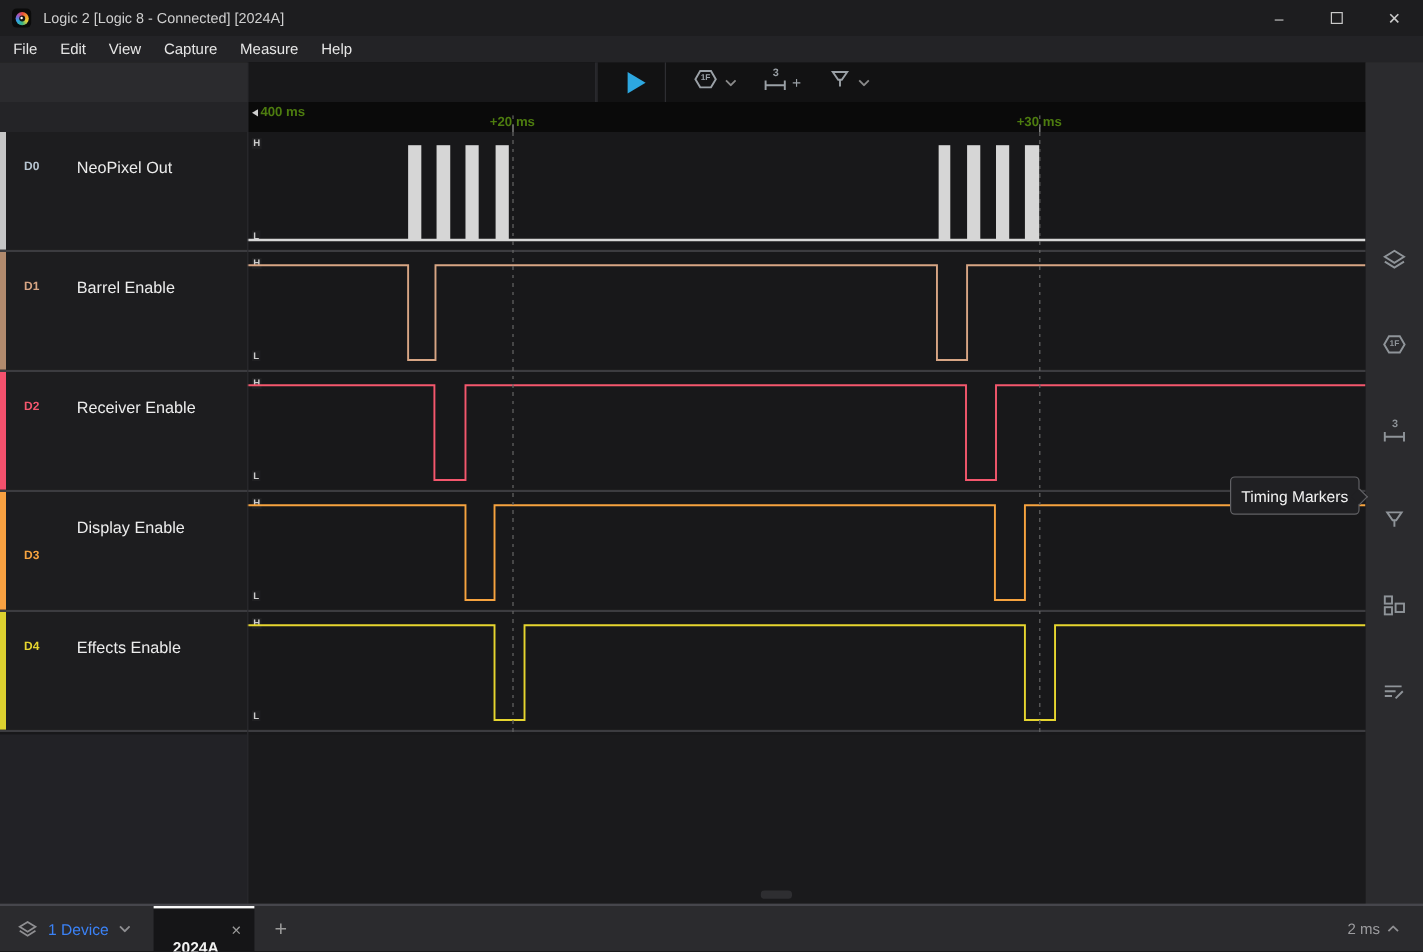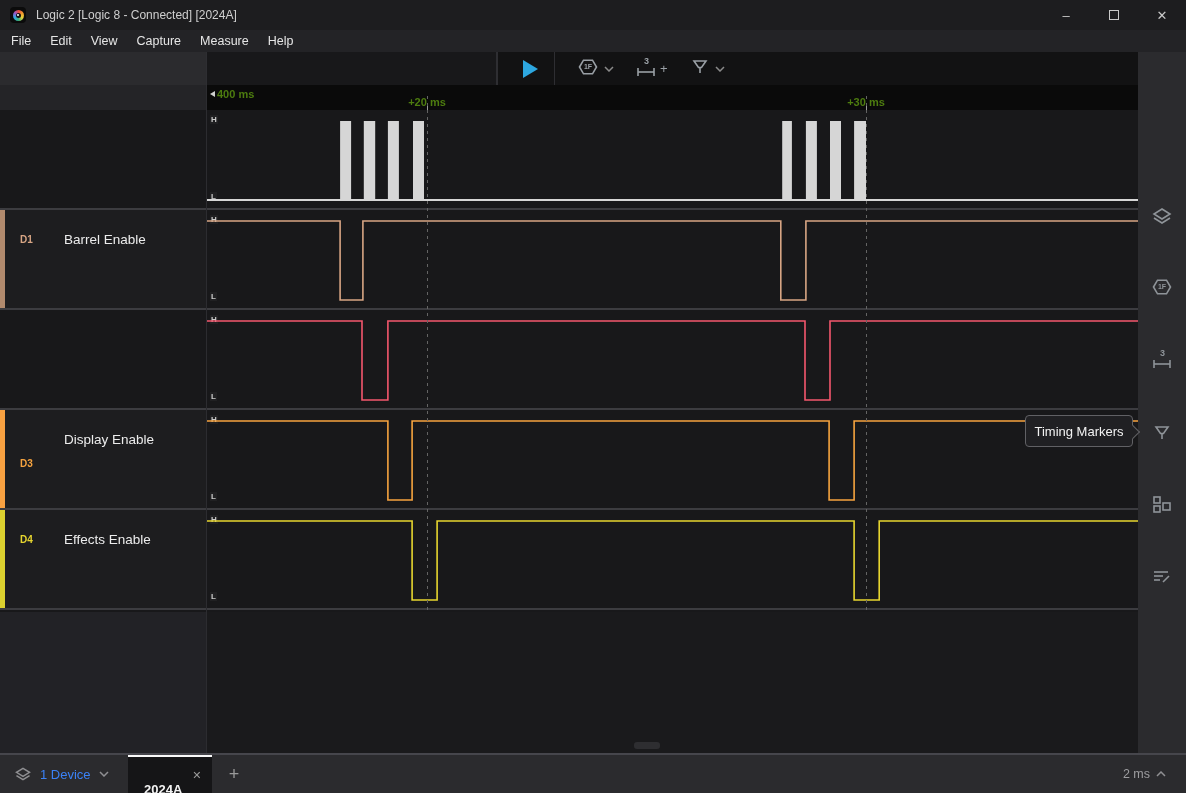--- a/index.html
+++ b/index.html
@@ -78,21 +78,21 @@
   .markers-layer { left:206px; top:96px; width:932px; height:516px; pointer-events:none; overflow:hidden; }
   .dashline { position:absolute; top:0; width:1px; height:516px;
     background:repeating-linear-gradient(to bottom,#646464 0 3px,transparent 3px 7px); }
 
   
   .sidebar { left:1138px; top:52px; width:48px; height:703px; background:#2b2b2e; }
   .sb-icon { position:absolute; left:12px; width:24px; height:24px; color:#8f9499;
     display:flex; align-items:center; justify-content:center; }
 
   
-  .tooltip { left:1025px; top:415px; width:108px; height:32px; background:#202023;
+  .tooltip { left:1025px; top:397px; width:108px; height:32px; background:#202023;
     border:1px solid #616165; border-radius:4px; color:#f2f2f2; font-size:13px;
     display:flex; align-items:center; justify-content:center; z-index:50; }
   .tooltip-arrow { position:absolute; right:-6px; top:11px; width:10px; height:10px; background:#202023;
     border-top:1px solid #616165; border-right:1px solid #616165; transform:rotate(45deg); }
 
   
   .bottom-divider { left:0; top:753px; width:1186px; height:2px; background:#46464c; }
   .bottombar { left:0; top:755px; width:1186px; height:38px; background:#2b2b2e;
     display:flex; align-items:center; }
   .device-group { display:flex; align-items:center; margin-left:14px; color:#3b82f6; font-size:13px; }
@@ -197,20 +197,25 @@
       <span>400 ms</span>
     </div>
   <div class="ruler-marker-label" style="left: 221px;">+20 ms</div>
       <div class="ruler-tick" style="left: 221px;"></div>
       <div class="ruler-marker-label" style="left: 660px;">+30 ms</div>
       <div class="ruler-tick" style="left: 660px;"></div>
     </div>
 
   <div class="channels abs" id="channels">
   <div class="ch-row">
+    <div class="ch-label">
+      <span class="ch-strip" style="background: rgb(198, 198, 198);"></span>
+      <span class="ch-id" style="color: rgb(183, 197, 209);">D0</span>
+      <span class="ch-name">NeoPixel Out</span>
+    </div>
     <div class="ch-wave">
       <span class="hl h">H</span>
       <span class="hl l">L</span>
     <svg width="932" height="98">
             <path d="M0 90 L932 90" stroke="#d6d6d6" stroke-width="2"></path>
             <rect x="134.1" y="11" width="11.0" height="79" fill="#d6d6d6"></rect>
             <rect x="157.8" y="11" width="11.4" height="79" fill="#d6d6d6"></rect>
             <rect x="181.9" y="11" width="11.0" height="79" fill="#d6d6d6"></rect>
             <rect x="207.0" y="11" width="11.0" height="79" fill="#d6d6d6"></rect>
             <rect x="576.2" y="11" width="9.7" height="79" fill="#d6d6d6"></rect>
@@ -230,20 +235,25 @@
     <div class="ch-wave">
       <span class="hl h">H</span>
       <span class="hl l">L</span>
     <svg width="932" height="98">
             <path d="M0 11 L134.1 11 L134.1 90 L156.9 90 L156.9 11 L574.8 11 L574.8 90 L599.9 90 L599.9 11 L932 11" fill="none" stroke="#d7a584" stroke-width="1.6"></path>
           </svg>
         </div>
   </div>
 
   <div class="ch-row">
+    <div class="ch-label">
+      <span class="ch-strip" style="background: rgb(244, 81, 109);"></span>
+      <span class="ch-id" style="color: rgb(244, 87, 109);">D2</span>
+      <span class="ch-name">Receiver Enable</span>
+    </div>
     <div class="ch-wave">
       <span class="hl h">H</span>
       <span class="hl l">L</span>
     <svg width="932" height="98">
             <path d="M0 11 L156.0 11 L156.0 90 L181.9 90 L181.9 11 L599.0 11 L599.0 90 L624.0 90 L624.0 11 L932 11" fill="none" stroke="#f4576d" stroke-width="1.6"></path>
           </svg>
         </div>
   </div>
 
   <div class="ch-row">

